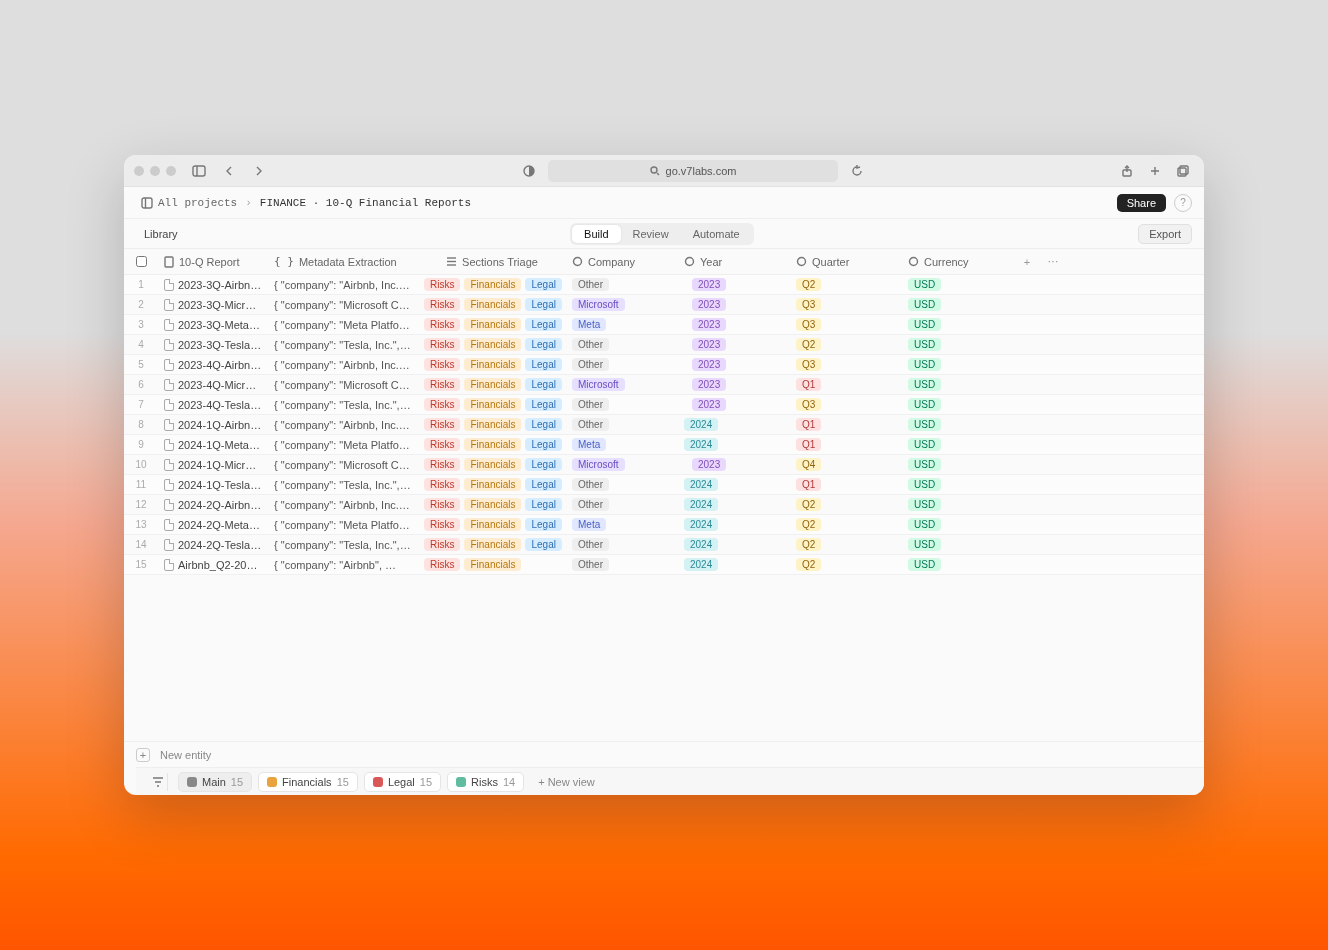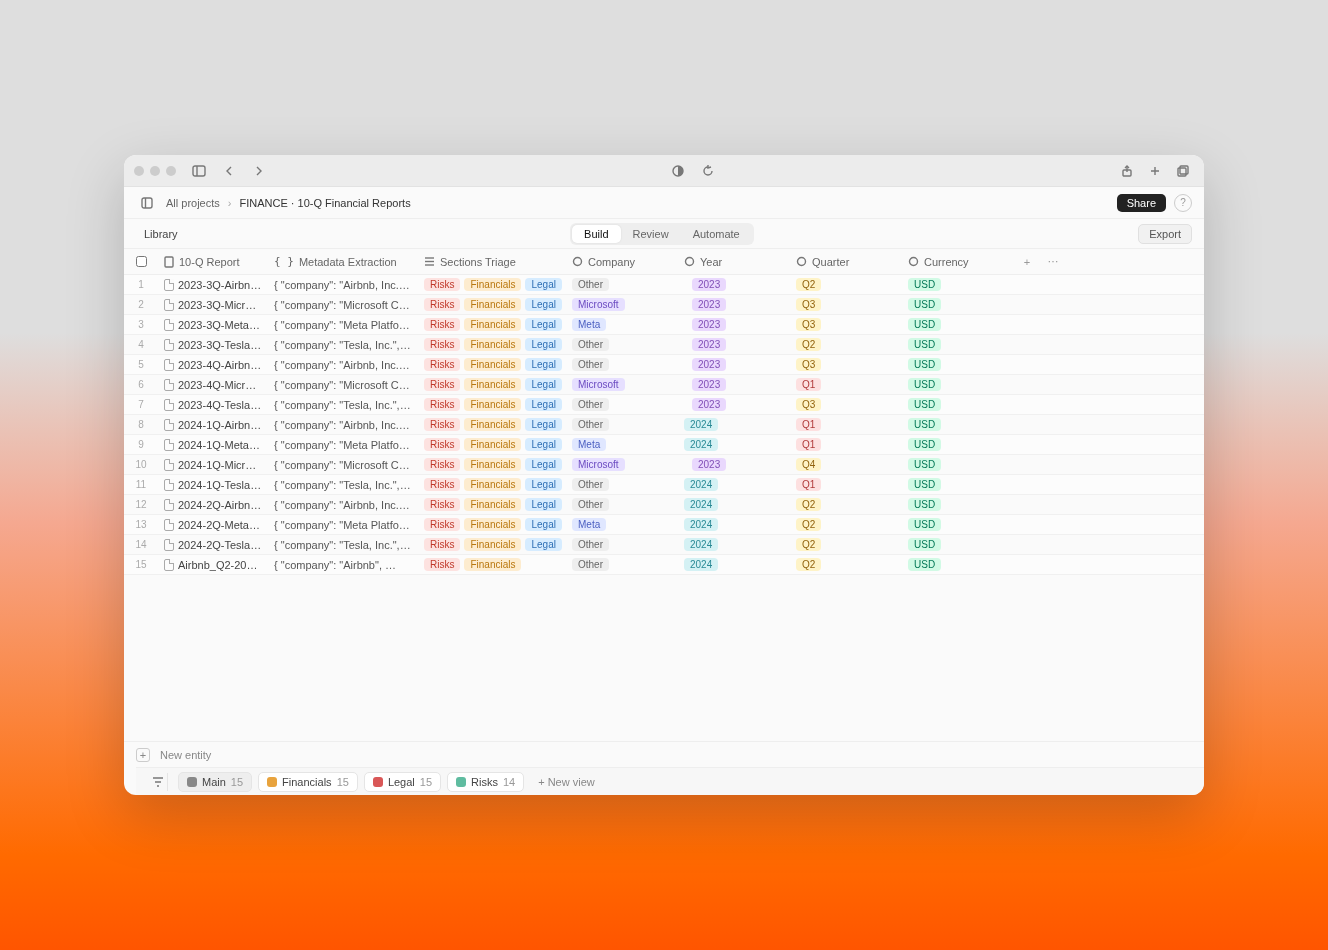--- a/index.html
+++ b/index.html
@@ -34,21 +34,21 @@
     display:flex; align-items:center; justify-content:center; gap:6px;
     color:#555; font-size:11px;
   }
   .titlebar-right { display:flex; gap:6px; margin-left:auto; }
   
   .toolbar {
     height: 32px; display:flex; align-items:center; padding:0 12px;
     background:#fafafa; border-bottom:1px solid #eee;
     color:#666; font-size:11px;
   }
-  .toolbar .crumbs { display:flex; align-items:flex-start; gap:8px; margin-left:8px; }
+  .toolbar .crumbs { display:flex; align-items:flex-start; gap:8px; margin-left:0;font-family:Liberation Mono, monospace; }
   .toolbar .chev { color:#aaa; }
   .toolbar .flex { flex:1; }
   .share-btn {
     background:#222; color:#fff; font-size:11px; padding:3px 10px;
     border-radius:5px; border:none;
   }
   .help-btn { width:18px; height:18px; border:1px solid #ccc; border-radius:50%; color:#999; display:flex; align-items:center; justify-content:center; margin-left:8px; font-size:10px;}
   
   .tabsrow {
     height: 30px; display:flex; align-items:center; padding:0 12px;
@@ -65,21 +65,21 @@
   .colheader {
     height: 26px; display:flex; align-items:center;
     background:#fafafa; border-bottom:1px solid #eee;
     color:#666; font-size:11px;
   }
   .colheader .ck { width:34px; display:flex; justify-content:center; }
   .colheader .ck input { width:11px; height:11px; }
   .col { display:flex; align-items:center; gap:5px; padding:0 6px; }
   .col.report    { width:110px; }
   .col.metadata  { width:150px; }
-  .col.sections  { width:148px; }
+  .col.sections  { width:148px;justify-content:center; }
   .col.company   { width:112px; }
   .col.year      { width:112px; }
   .col.quarter   { width:112px; }
   .col.currency  { width:112px; }
   .col.add       { width:26px; justify-content:center; color:#999; }
   .col.more      { width:26px; justify-content:center; color:#999; }
   
   .rows { flex:1; overflow:auto; }
   .row {
     height: 20px; display:flex; align-items:center;
@@ -170,20 +170,27 @@
         </svg>
     </div>
 
     <div class="tb-spacer"></div>
     <div class="tb-btn">
       <svg width="12" height="12">
           <circle cx="6" cy="6" r="5"></circle>
           <path d="M6 1 A5 5 0 0 1 6 11 Z" fill="#777" stroke="none"></path>
         </svg>
     </div>
+    <div class="urlbar">
+      <svg width="10" height="10">
+          <circle cx="4" cy="4" r="3"></circle>
+          <line x1="7" y1="7" x2="9" y2="9"></line>
+        </svg>
+      <span>go.v7labs.com</span>
+    </div>
     <div class="tb-btn">
       <svg width="12" height="12">
           <path d="M10 6 A4 4 0 1 1 6 2"></path>
           <polyline points="6,0 6,3 9,2"></polyline>
         </svg>
     </div>
     <div class="tb-spacer"></div>
 
     <div class="titlebar-right">
       <div class="tb-btn">

